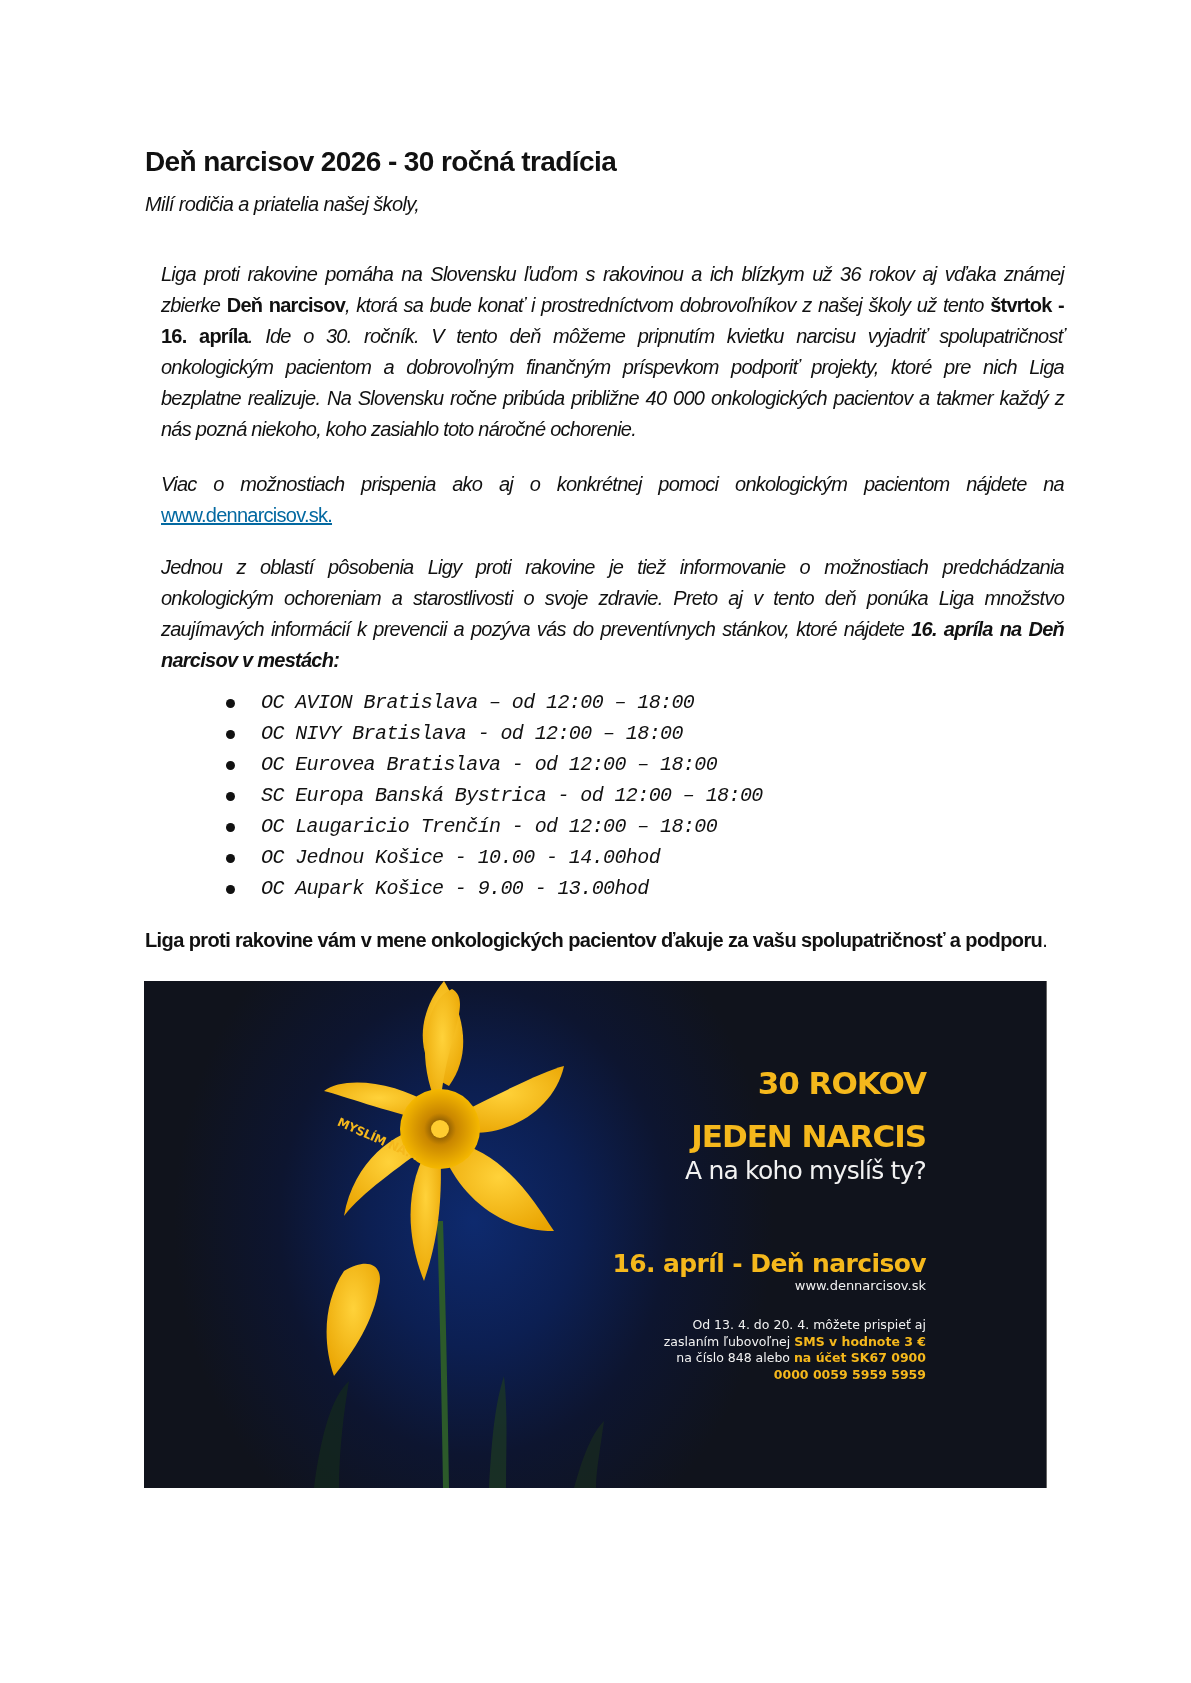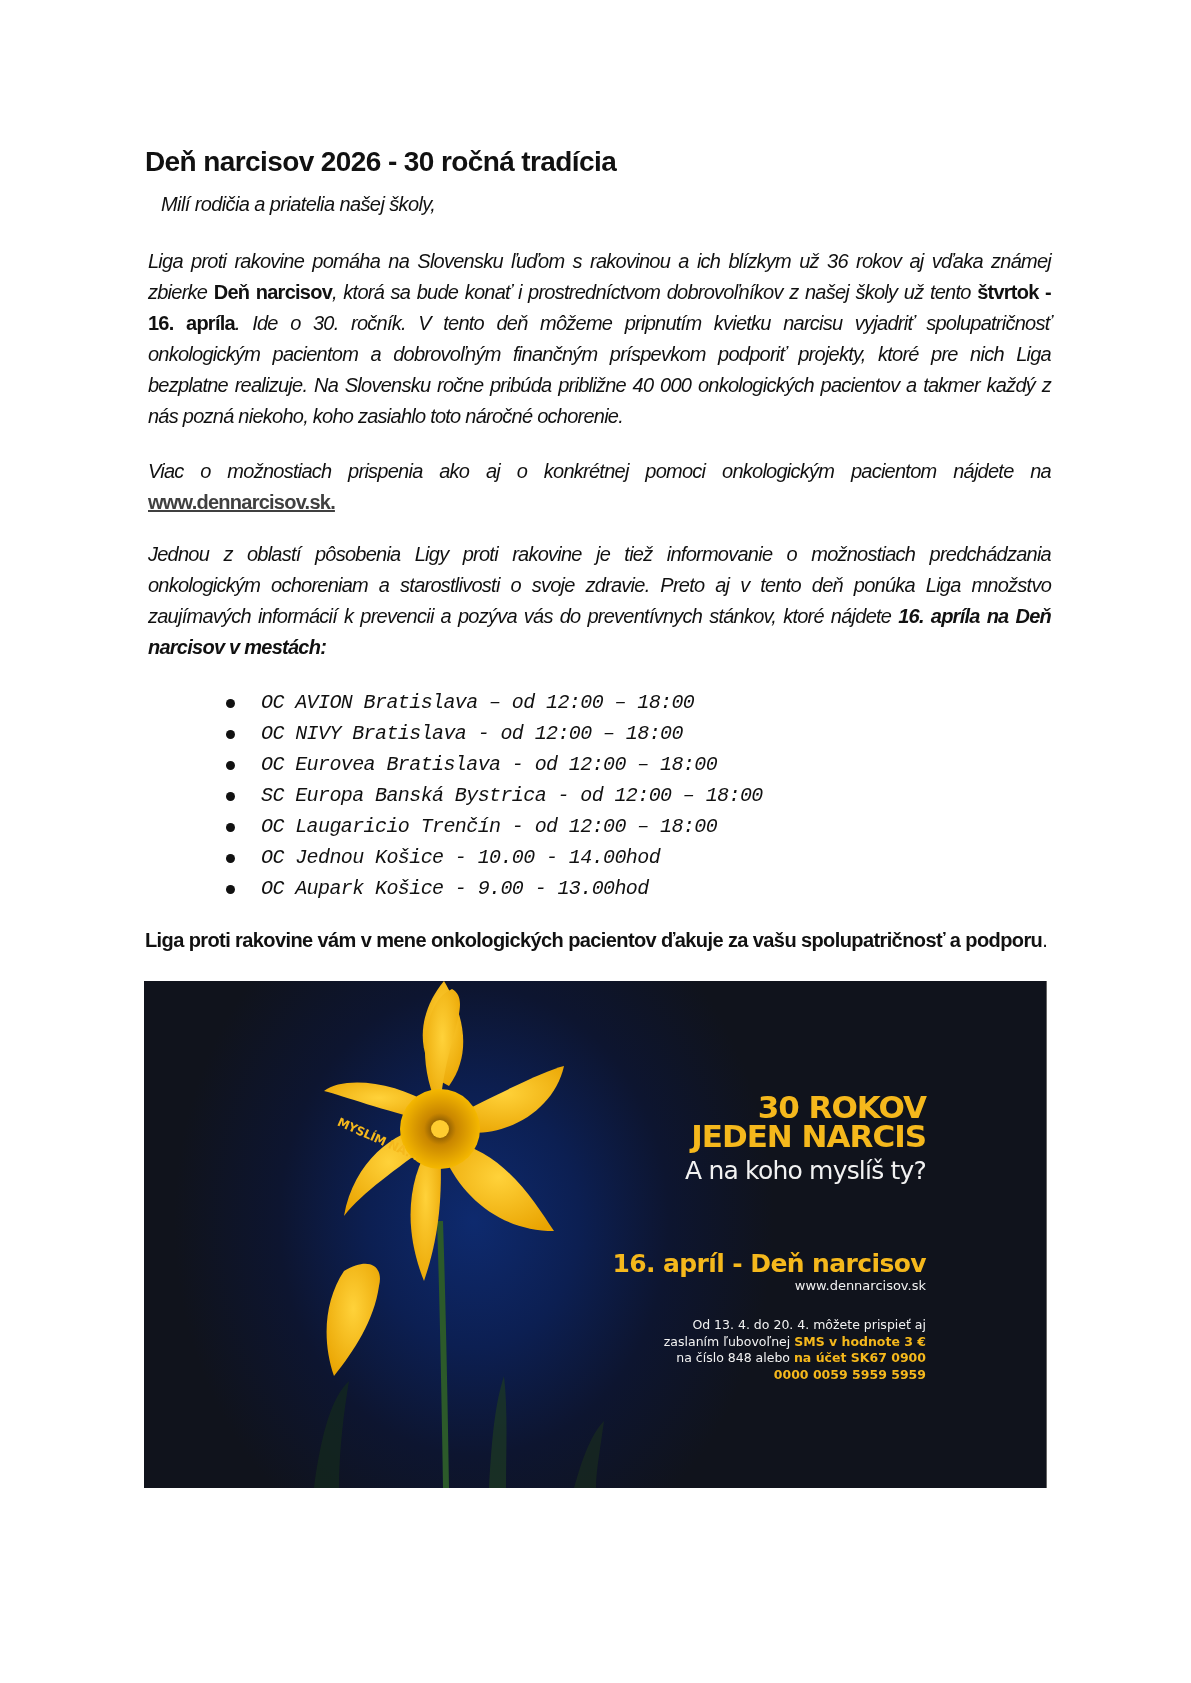--- a/index.html
+++ b/index.html
@@ -1,46 +1,46 @@
 <!DOCTYPE html>
 <html><head>
 <meta charset="utf-8">
 <style>
   html, body { margin: 0; padding: 0; background: #ffffff; }
   body { width: 1191px; height: 1683px; position: relative; overflow: hidden;
          font-family: "Liberation Sans", sans-serif; color: #111; }
   .page { position: absolute; left: 145px; top: 0; width: 903px; }
   h1 { position: absolute; left: 0; top: 146px; margin: 0; font-size: 28px; font-weight: bold;
        letter-spacing: -0.6px; white-space: nowrap; }
-  .greet { position: absolute; left: 16px; top: 193px; margin: 0; font-size: 20px; font-style: italic;
+  .greet { position: absolute; left: 0; top: 193px; margin: 0; font-size: 20px; font-style: italic;
            letter-spacing: -0.6px; white-space: nowrap; }
-  .para { position: absolute; left: 0; width: 903px; margin: 3px; font-size: 20px; line-height: 31px;
+  .para { position: absolute; left: 0; width: 903px; margin: 16px; font-size: 20px; line-height: 31px;
           font-style: italic; text-align: justify; letter-spacing: -0.75px; word-spacing: 0px; }
   .para b { font-style: normal; }
   .para .bi { font-weight: bold; font-style: italic; }
   #p1 { top: 243px; }
   #p2 { top: 453px; }
   #p3 { top: 536px; }
-  .link { font-weight: bold; font-style: normal; text-decoration: underline; color: #404040; }
+  .link { font-weight: normal; font-style: normal; text-decoration: underline; color: #0369a1; }
   ul.loc { position: absolute; left: 0; top: 679px; margin: 8px; padding: 0; list-style: none; font-family: Liberation Mono, monospace; }
   ul.loc li { position: relative; height: 31px; line-height: 31px; font-size: 20px; font-style: italic;
               letter-spacing: -0.6px; padding-left: 108px; white-space: nowrap; }
   ul.loc li .bullet { position: absolute; left: 73px; top: 12px; width: 9px; height: 9px;
                       border-radius: 50%; background: #111; }
   .thanks { position: absolute; left: 0; top: 925px; margin: 0; font-size: 20px; line-height: 30px;
             font-weight: bold; letter-spacing: -0.6px; width: 903px; }
   .thanks .nb { font-weight: normal; }
   .poster { position: absolute; left: 144px; top: 981px; width: 902px; height: 507px; overflow: hidden;
             background: radial-gradient(ellipse 300px 360px at 330px 240px, #0e2a6e 0%, #0c1f52 35%, #0d1530 65%, #10131c 100%);
             border-right: 1px solid #666; }
   .poster svg.flower { position: absolute; left: 0; top: 0; }
   .pt { position: absolute; right: 120px; text-align: right; white-space: nowrap; font-family: "DejaVu Sans", sans-serif; }
   .pt.y { color: #f5b81c; font-weight: bold; }
   .pt.w { color: #f2f2f2; }
-  #pt1 { top: 108px; font-size: 31px; letter-spacing: -1px; }
+  #pt1 { top: 84px; font-size: 31px; letter-spacing: -1px; }
   #pt2 { top: 137px; font-size: 31px; letter-spacing: -1px; }
   #pt3 { top: 175px; font-size: 25px; letter-spacing: -0.8px; }
   #pt4 { top: 268px; font-size: 25px; letter-spacing: -0.6px; }
   #pt5 { top: 297px; font-size: 13px; }
   #pt6 { top: 336px; font-size: 12.5px; line-height: 16.5px; }
   #pt6 .hl { color: #f5b81c; font-weight: bold; }
   .myslim { position: absolute; left: 197px; top: 134px; color: #f5b81c; font-weight: bold; font-size: 12px;
             transform: rotate(24deg); transform-origin: left top; font-family: "DejaVu Sans", sans-serif;
             letter-spacing: -0.3px; white-space: nowrap; }
 </style>

